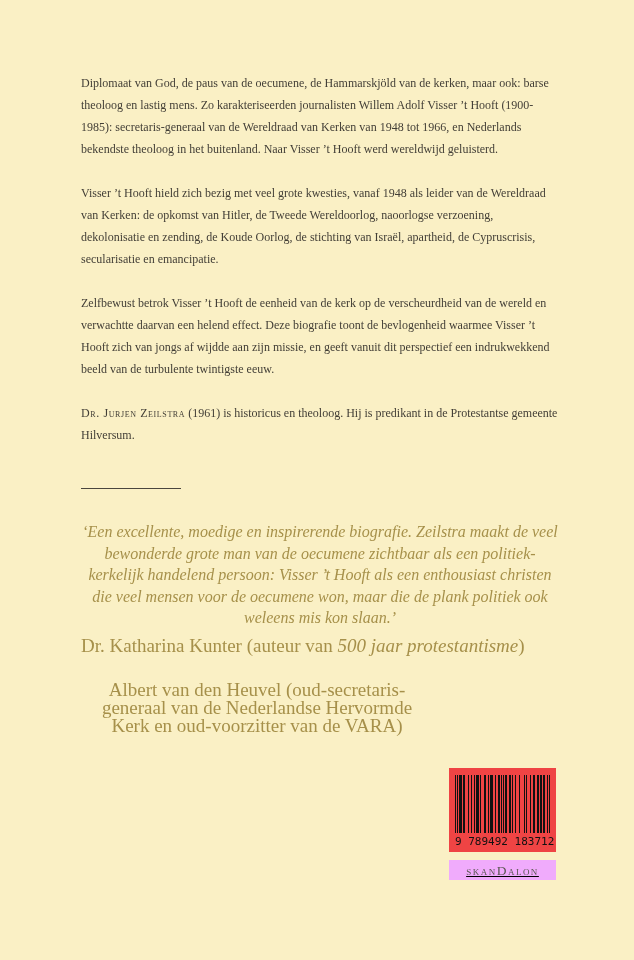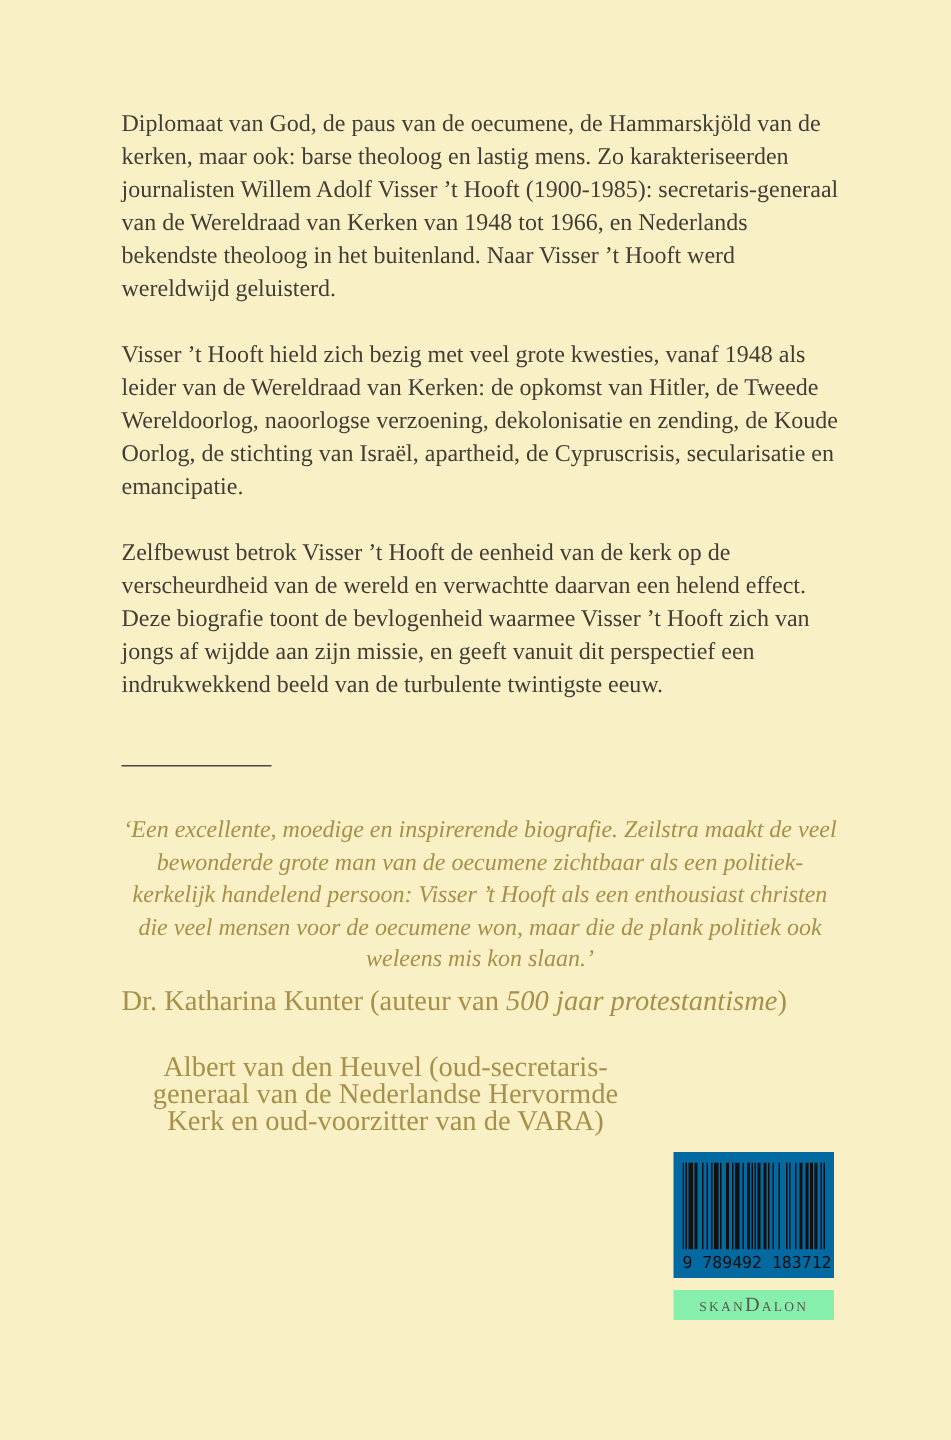--- a/index.html
+++ b/index.html
@@ -12,21 +12,21 @@
     width:634px;height:960px;
     background:var(--background,#FAF0C5);
     font-family:"Liberation Serif", serif;
     position:relative;overflow:hidden;
   }
   .content{
     position:absolute;left:81px;top:72px;width:478px;
   }
   .body-par{
     margin:0 0 22px 0;
-    font-size:16px;line-height:22px;
+    font-size:12px;line-height:22px;
     color:var(--body-text,#423E36);
     text-align:left;
   }
   .smallcaps{
     font-variant:small-caps;
     letter-spacing:0.6px;
   }
   .rule{
     border:none;
     border-top:1.2px solid #4A463E;
@@ -45,60 +45,62 @@
     font-size:19px;line-height:18px;
     color:var(--quote-text,#A6904A);
   }
   .attribution .work{font-style:italic;}
   .quote-narrow{width:362px;}
   .attr-narrow{width:352px;margin-bottom:0;text-align:center;}
   .barcode-block{
     position:absolute;left:449px;top:768px;width:107px;
   }
   .barcode-box{
-    background:#0369a1;
+    background:#ef4444;
     padding:7px 6px 3px 6px;
   }
   .barcode-svg{
     display:block;width:95px;height:58px;
   }
   .barcode-svg rect{fill:#111111;}
   .barcode-number{
     display:block;text-align:center;
     font-family:"DejaVu Sans Mono", monospace;
     font-size:11px;line-height:15px;
     color:#111111;
     margin-top:1px;
     white-space:nowrap;
   }
   .publisher-box{
     margin-top:8px;
-    background:#86efac;
+    background:#f0abfc;
     height:20px;line-height:20px;
     text-align:center;
+    text-decoration:underline;
   }
   .publisher-name{
     font-family:"Liberation Serif", serif;
     font-variant:small-caps;
     font-size:13.5px;
     letter-spacing:1.5px;
     color:#5A5651;
   }
 </style>
 </head>
 <body>
 
 <div class="content">
 
   <p class="body-par">Diplomaat van God, de paus van de oecumene, de Hammarskjöld van de kerken, maar ook: barse theoloog en lastig mens. Zo karakteriseerden journalisten Willem Adolf Visser ’t Hooft (1900-1985): secretaris-generaal van de Wereldraad van Kerken van 1948 tot 1966, en Nederlands bekendste theoloog in het buitenland. Naar Visser ’t Hooft werd wereldwijd geluisterd.</p>
 
   <p class="body-par">Visser ’t Hooft hield zich bezig met veel grote kwesties, vanaf 1948 als leider van de Wereldraad van Kerken: de opkomst van Hitler, de Tweede Wereldoorlog, naoorlogse verzoening, dekolonisatie en zending, de Koude Oorlog, de stichting van Israël, apartheid, de Cypruscrisis, secularisatie en emancipatie.</p>
 
   <p class="body-par">Zelfbewust betrok Visser ’t Hooft de eenheid van de kerk op de verscheurdheid van de wereld en verwachtte daarvan een helend effect. Deze biografie toont de bevlogenheid waarmee Visser ’t Hooft zich van jongs af wijdde aan zijn missie, en geeft vanuit dit perspectief een indrukwekkend beeld van de turbulente twintigste eeuw.</p>
 
+  <p class="body-par"><span class="smallcaps">Dr. Jurjen Zeilstra</span><span> (1961) is historicus en theoloog. Hij is predikant in de Protestantse gemeente Hilversum.</span></p>
 
   <hr class="rule">
 
   <p class="quote">‘Een excellente, moedige en inspirerende biografie. Zeilstra maakt de veel bewonderde grote man van de oecumene zichtbaar als een politiek-kerkelijk handelend persoon: Visser ’t Hooft als een enthousiast christen die veel mensen voor de oecumene won, maar die de plank politiek ook weleens mis kon slaan.’</p>
 
   <p class="attribution"><span>Dr. Katharina Kunter (auteur van </span><span class="work">500 jaar protestantisme</span><span>)</span></p>
 
 
   <p class="attribution attr-narrow">Albert van den Heuvel (oud-secretaris-generaal van de Nederlandse Hervormde Kerk en oud-voorzitter van de VARA)</p>
 

